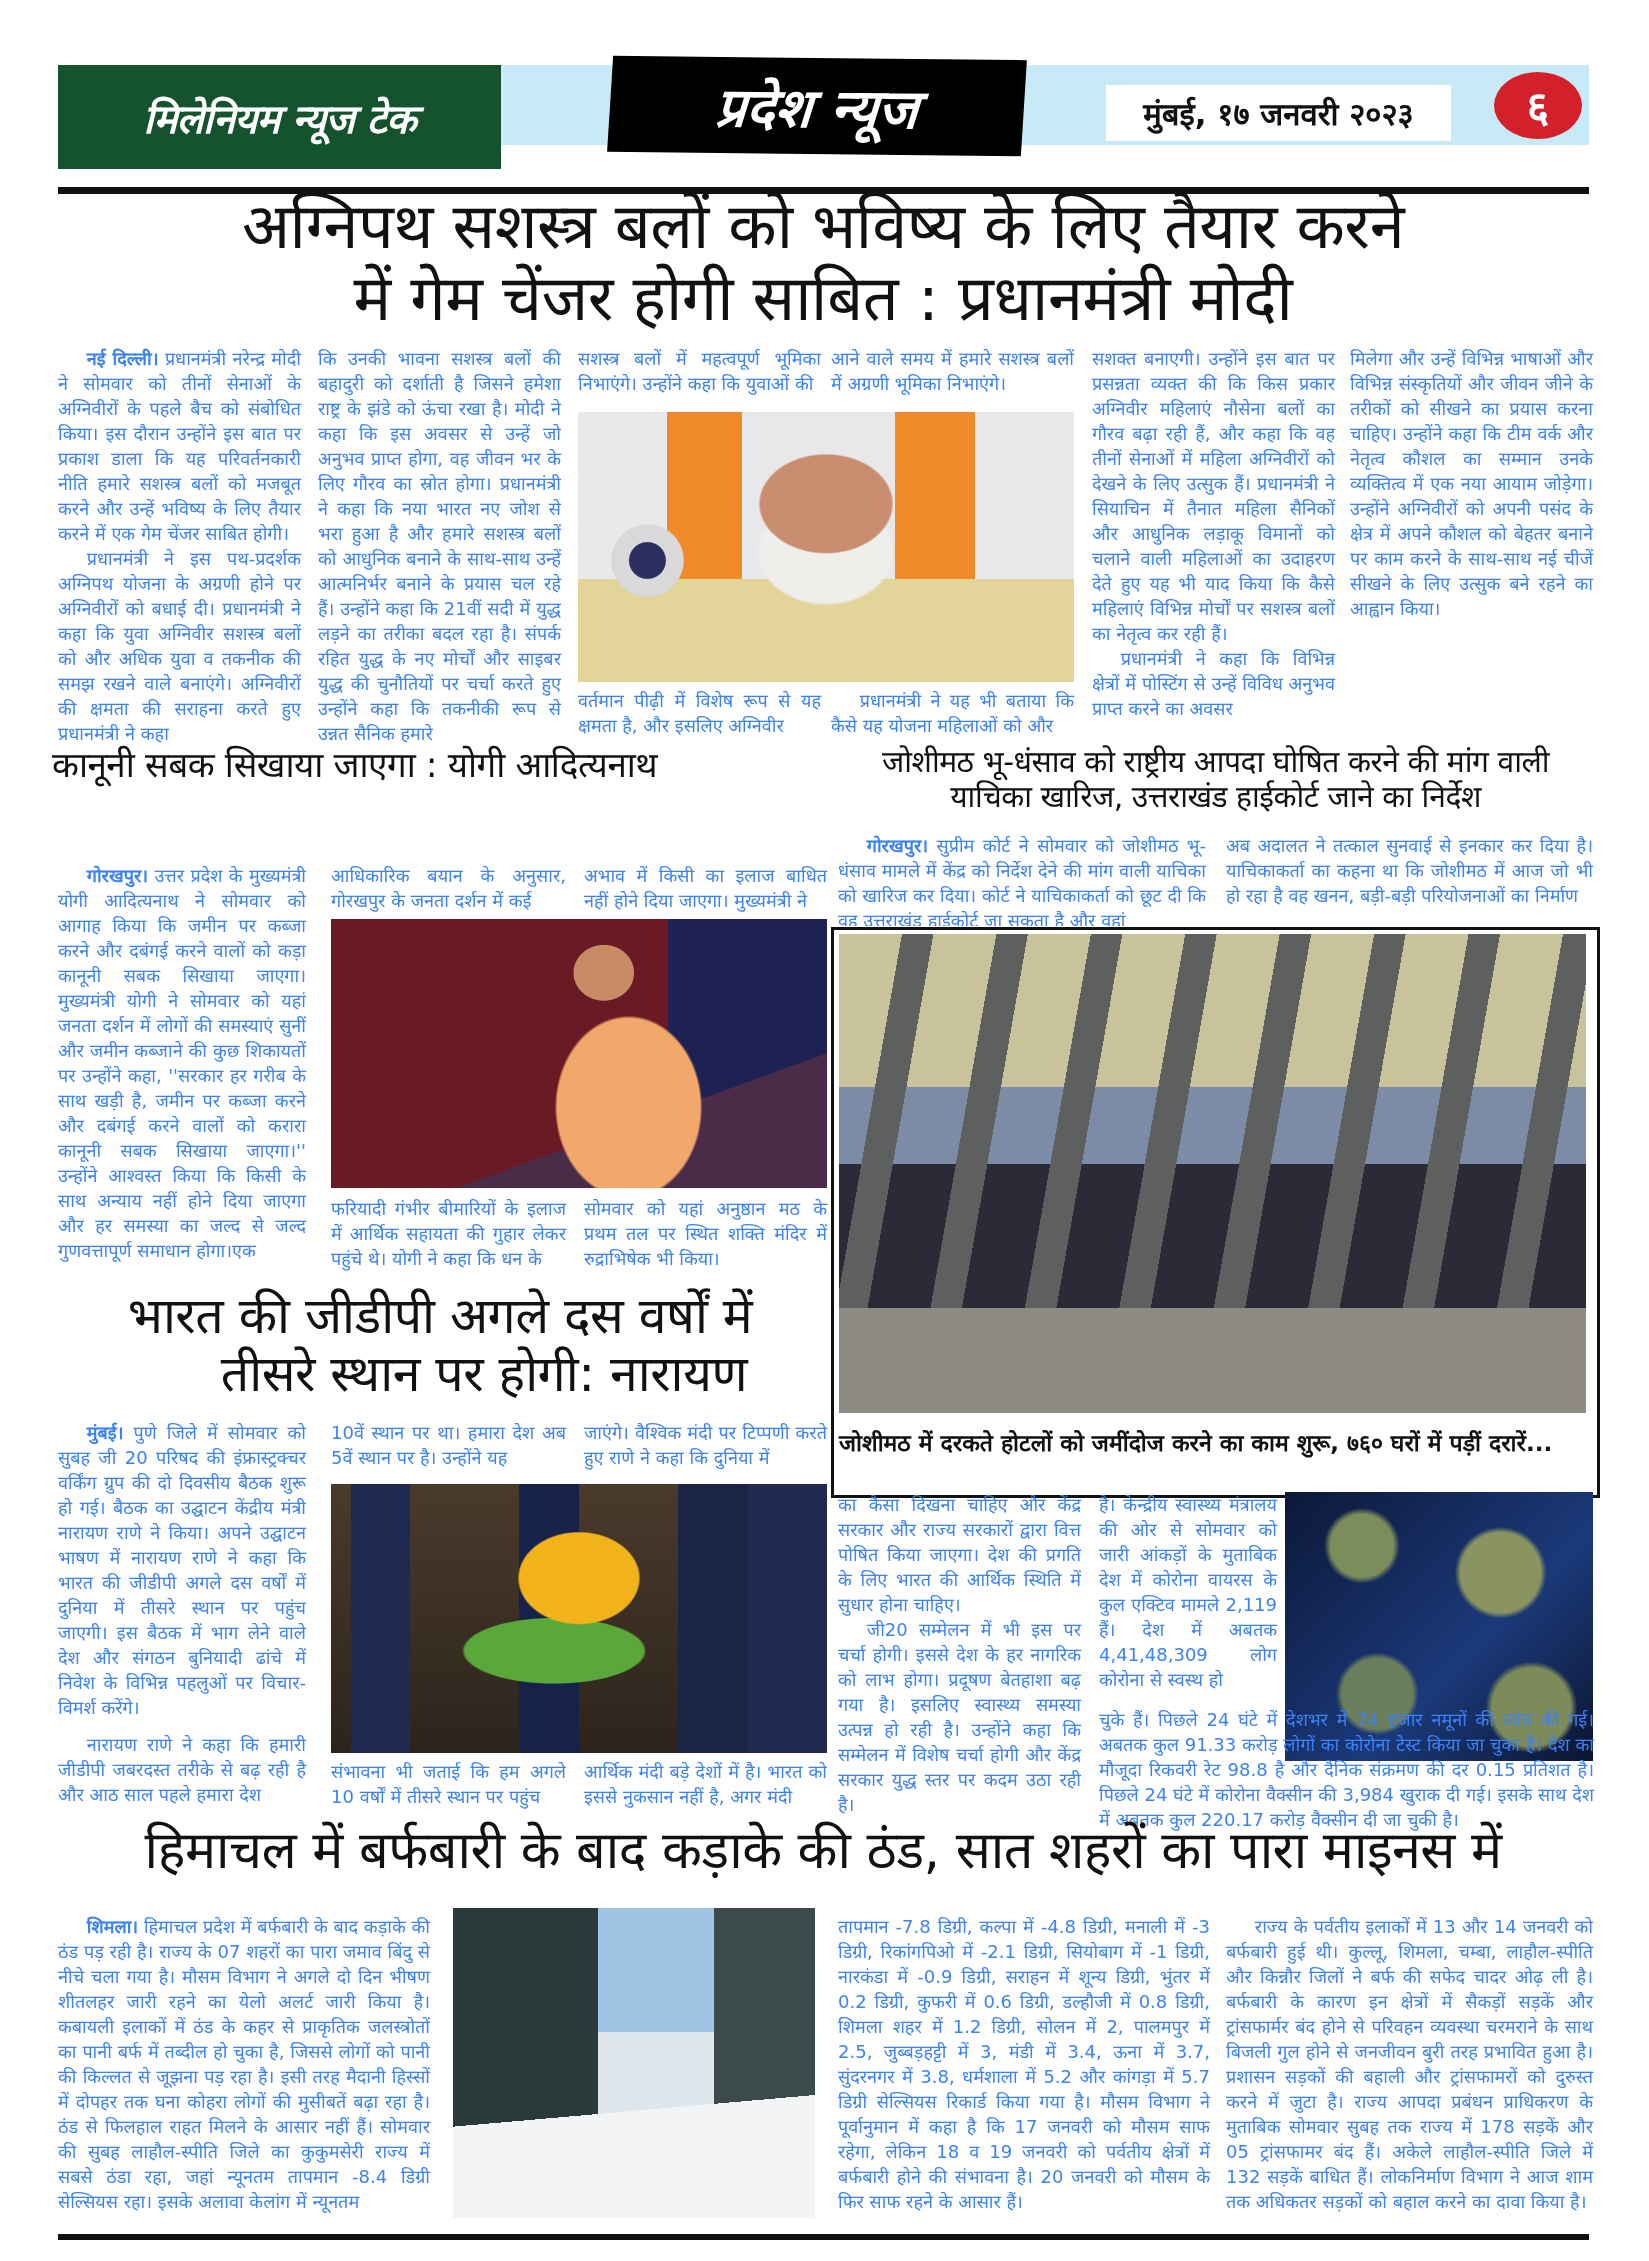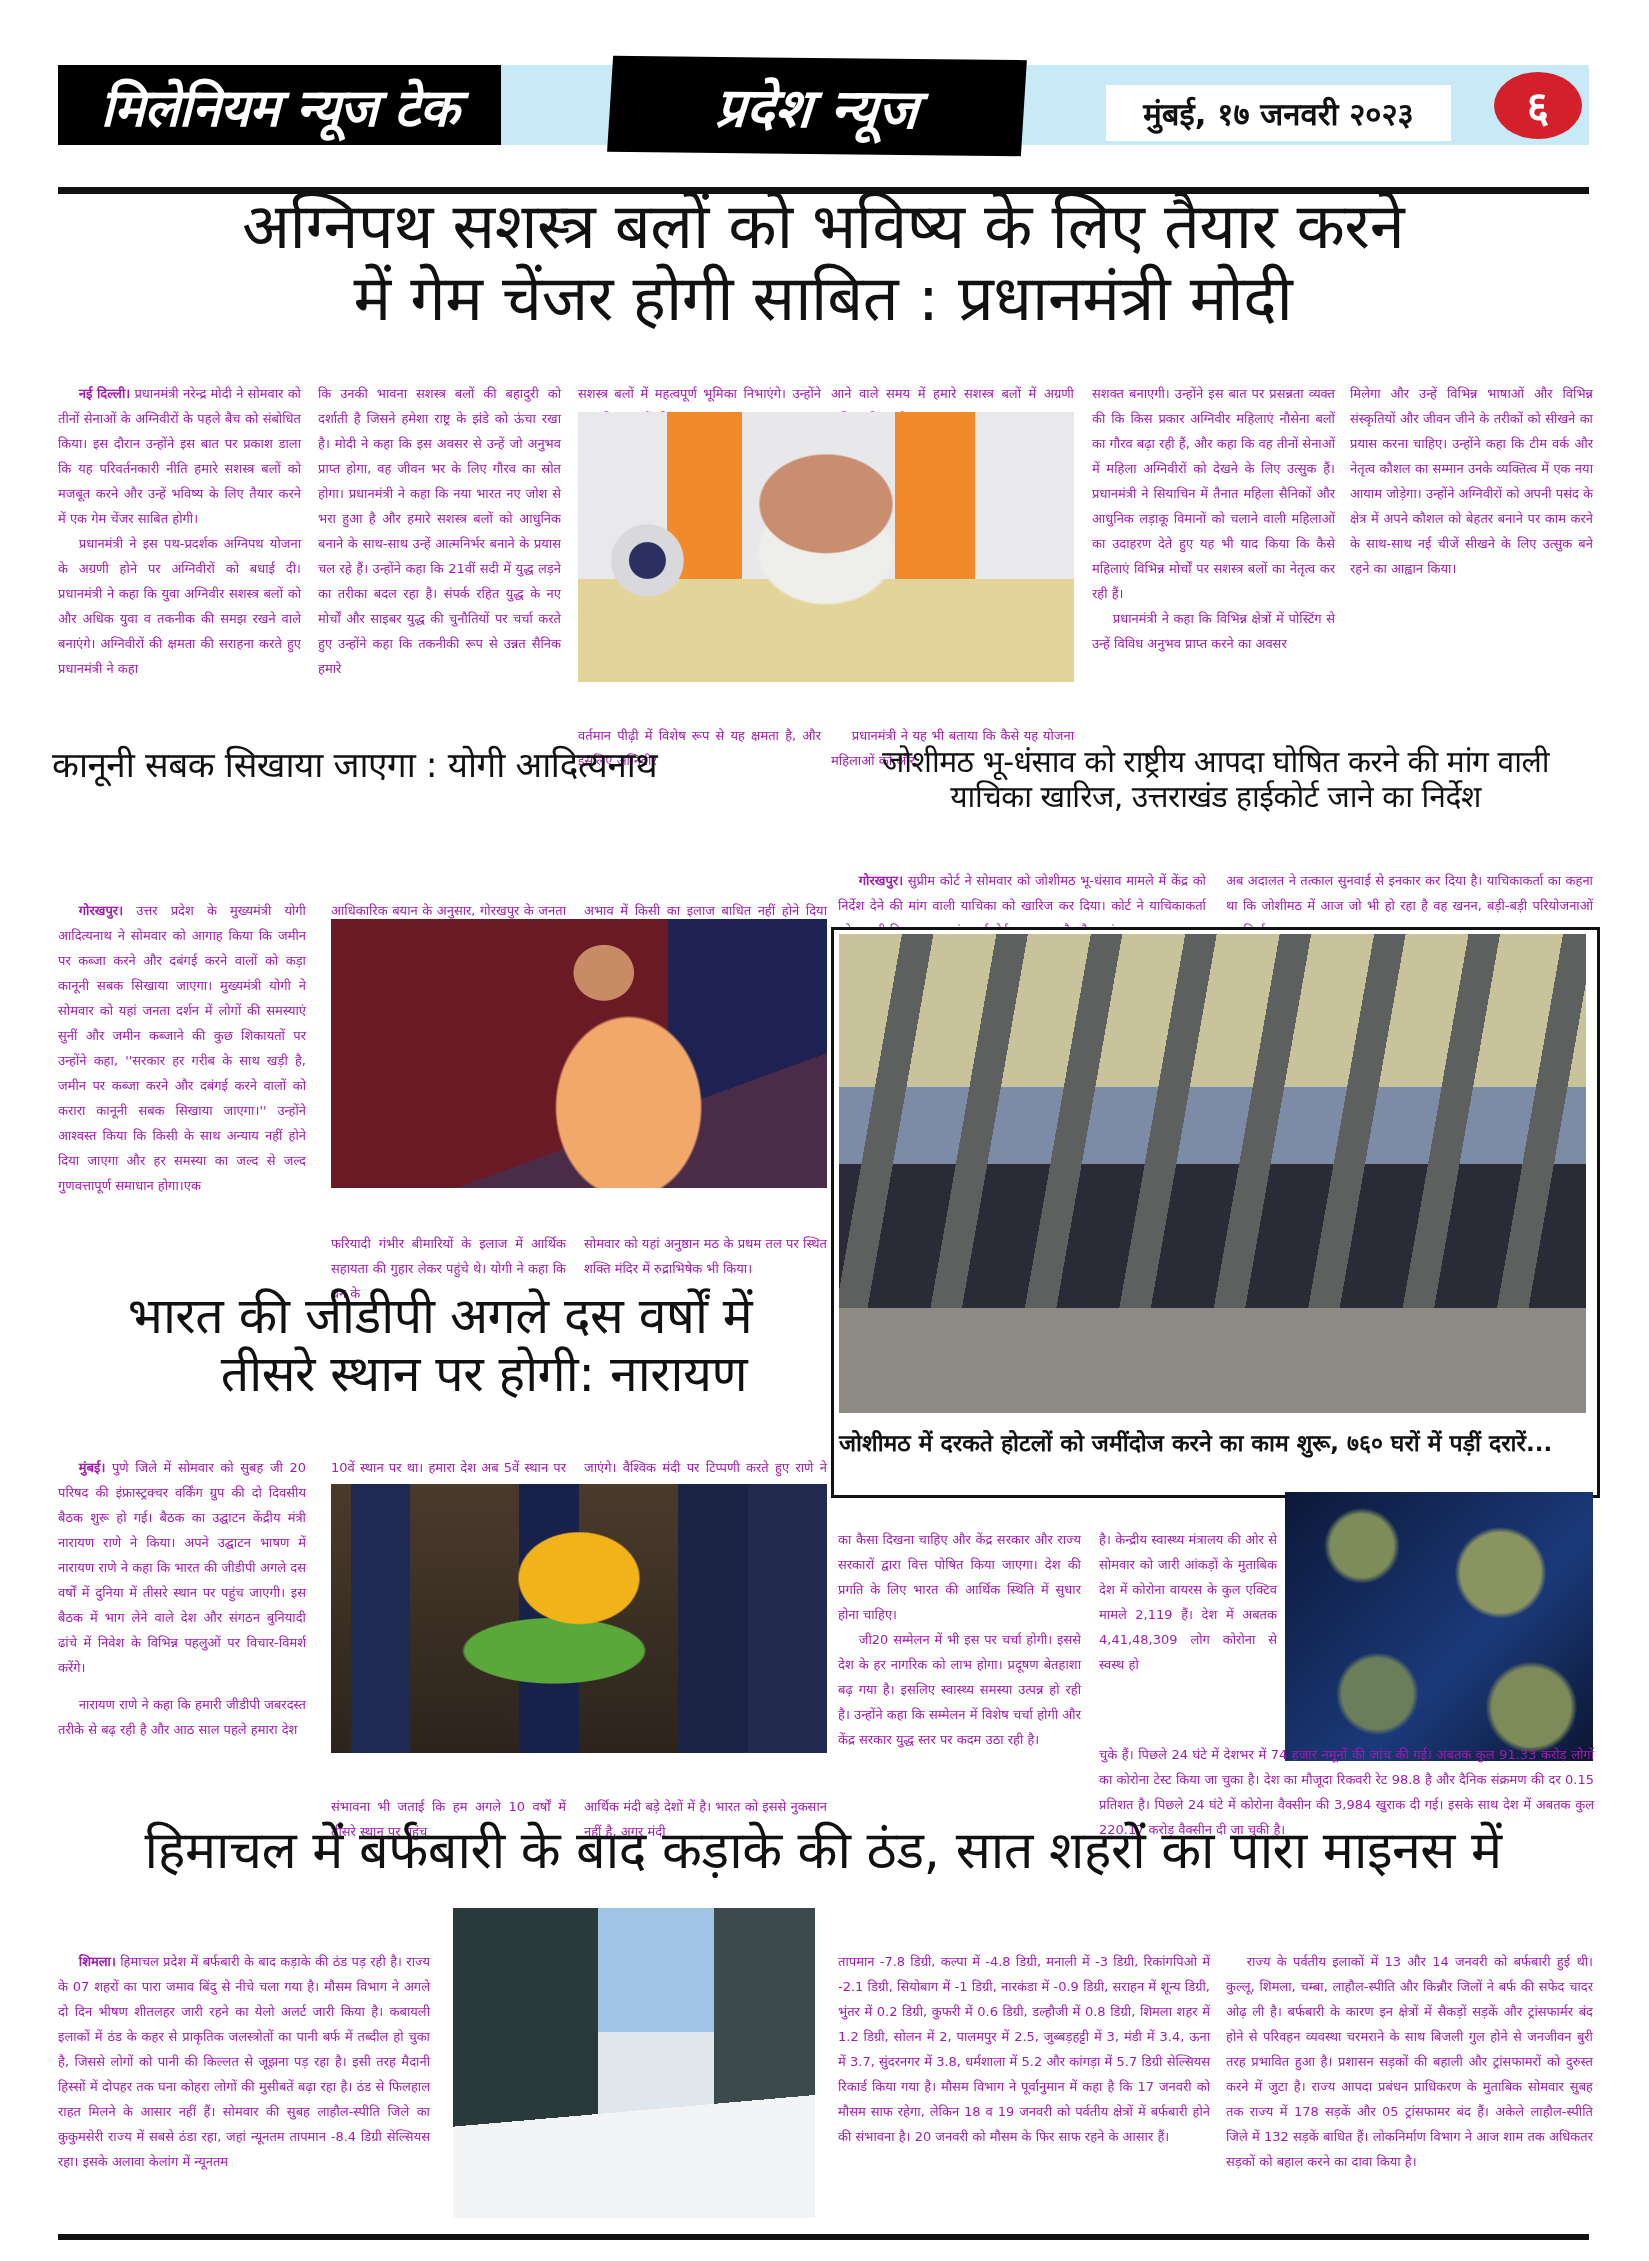--- a/index.html
+++ b/index.html
@@ -1,41 +1,41 @@
 <!DOCTYPE html>
 <html style="font-size:8.3px"><head>
 <meta charset="utf-8">
 <style>
   html, body { margin:0; padding:0; background:#ffffff; }
   body { width:1650px; height:2261px; position:relative; overflow:hidden;
          font-family:"DejaVu Sans", "Liberation Sans", sans-serif; color:#111; }
   .abs { position:absolute; }
   
   .hdr-band { left:58px; top:65px; width:1531px; height:80px; background:#c8e9f6; }
-  .masthead { left:58px; top:65px; width:443px; height:80px; background:#000000;
-              color:#fff; font-weight:bold; font-size:52px; display:flex; align-items:center; justify-content:center;
+  .masthead { left:58px; top:65px; width:443px; height:104px; background:#14532d;
+              color:#fff; font-weight:bold; font-size:40px; display:flex; align-items:center; justify-content:center;
               font-style:italic; letter-spacing:-1px; }
   .section-tag { left:610px; top:58px; width:414px; height:96px; background:#000; color:#fff;
                  transform:skewX(-3deg) rotate(0.6deg); font-weight:bold; font-size:54px;
                  display:flex; align-items:center; justify-content:center; font-style:italic; }
   .date-box { left:1106px; top:85px; width:345px; height:56px; background:#fff;
               display:flex; align-items:center; justify-content:center; font-size:31px; font-weight:bold; }
   .page-num { left:1494px; top:72px; width:88px; height:67px; background:#d4202a; border-radius:50%;
               color:#fff; font-weight:bold; font-size:43px; display:flex; align-items:center; justify-content:center; }
   .rule { left:58px; width:1531px; background:#111; }
   
   .hl { font-weight:normal; color:#111; text-align:center; line-height:1.15; letter-spacing:-0.5px; }
   .hl-main { left:52px; top:191px; width:1542px; font-size:63px; }
   .hl-yogi { left:52px; top:745px; width:776px; font-size:35px; text-align:left; }
   .hl-josh { left:838px; top:745px; width:755px; font-size:30px; }
   .hl-gdp  { left:52px; top:1288px; width:776px; font-size:50px; }
   .hl-gdp .l2 { padding-left:88px; display:block; }
   .hl-him  { left:52px; top:1821px; width:1542px; font-size:52px; }
   
-  .col { font-size:13px; line-height:25px; text-align:justify; color:#a21caf;margin-top:35px; }
+  .col { font-size:18px; line-height:25px; text-align:justify; color:#3b82f6; }
   .col .dl { font-weight:bold; }
   .indent { text-indent:1.6em; display:block; }
   
   .photo { overflow:hidden; }
   .ph-modi { left:578px; top:412px; width:496px; height:270px;
     background:
       radial-gradient(ellipse 22% 30% at 50% 34%, #c98d70 0 60%, transparent 62%),
       radial-gradient(ellipse 24% 34% at 50% 52%, #eeeeea 0 55%, transparent 58%),
       radial-gradient(ellipse 12% 22% at 14% 55%, #2a2f60 0 30%, #d9d9dc 32% 60%, transparent 62%),
       linear-gradient(180deg, transparent 62%, #e3d49a 62%),

